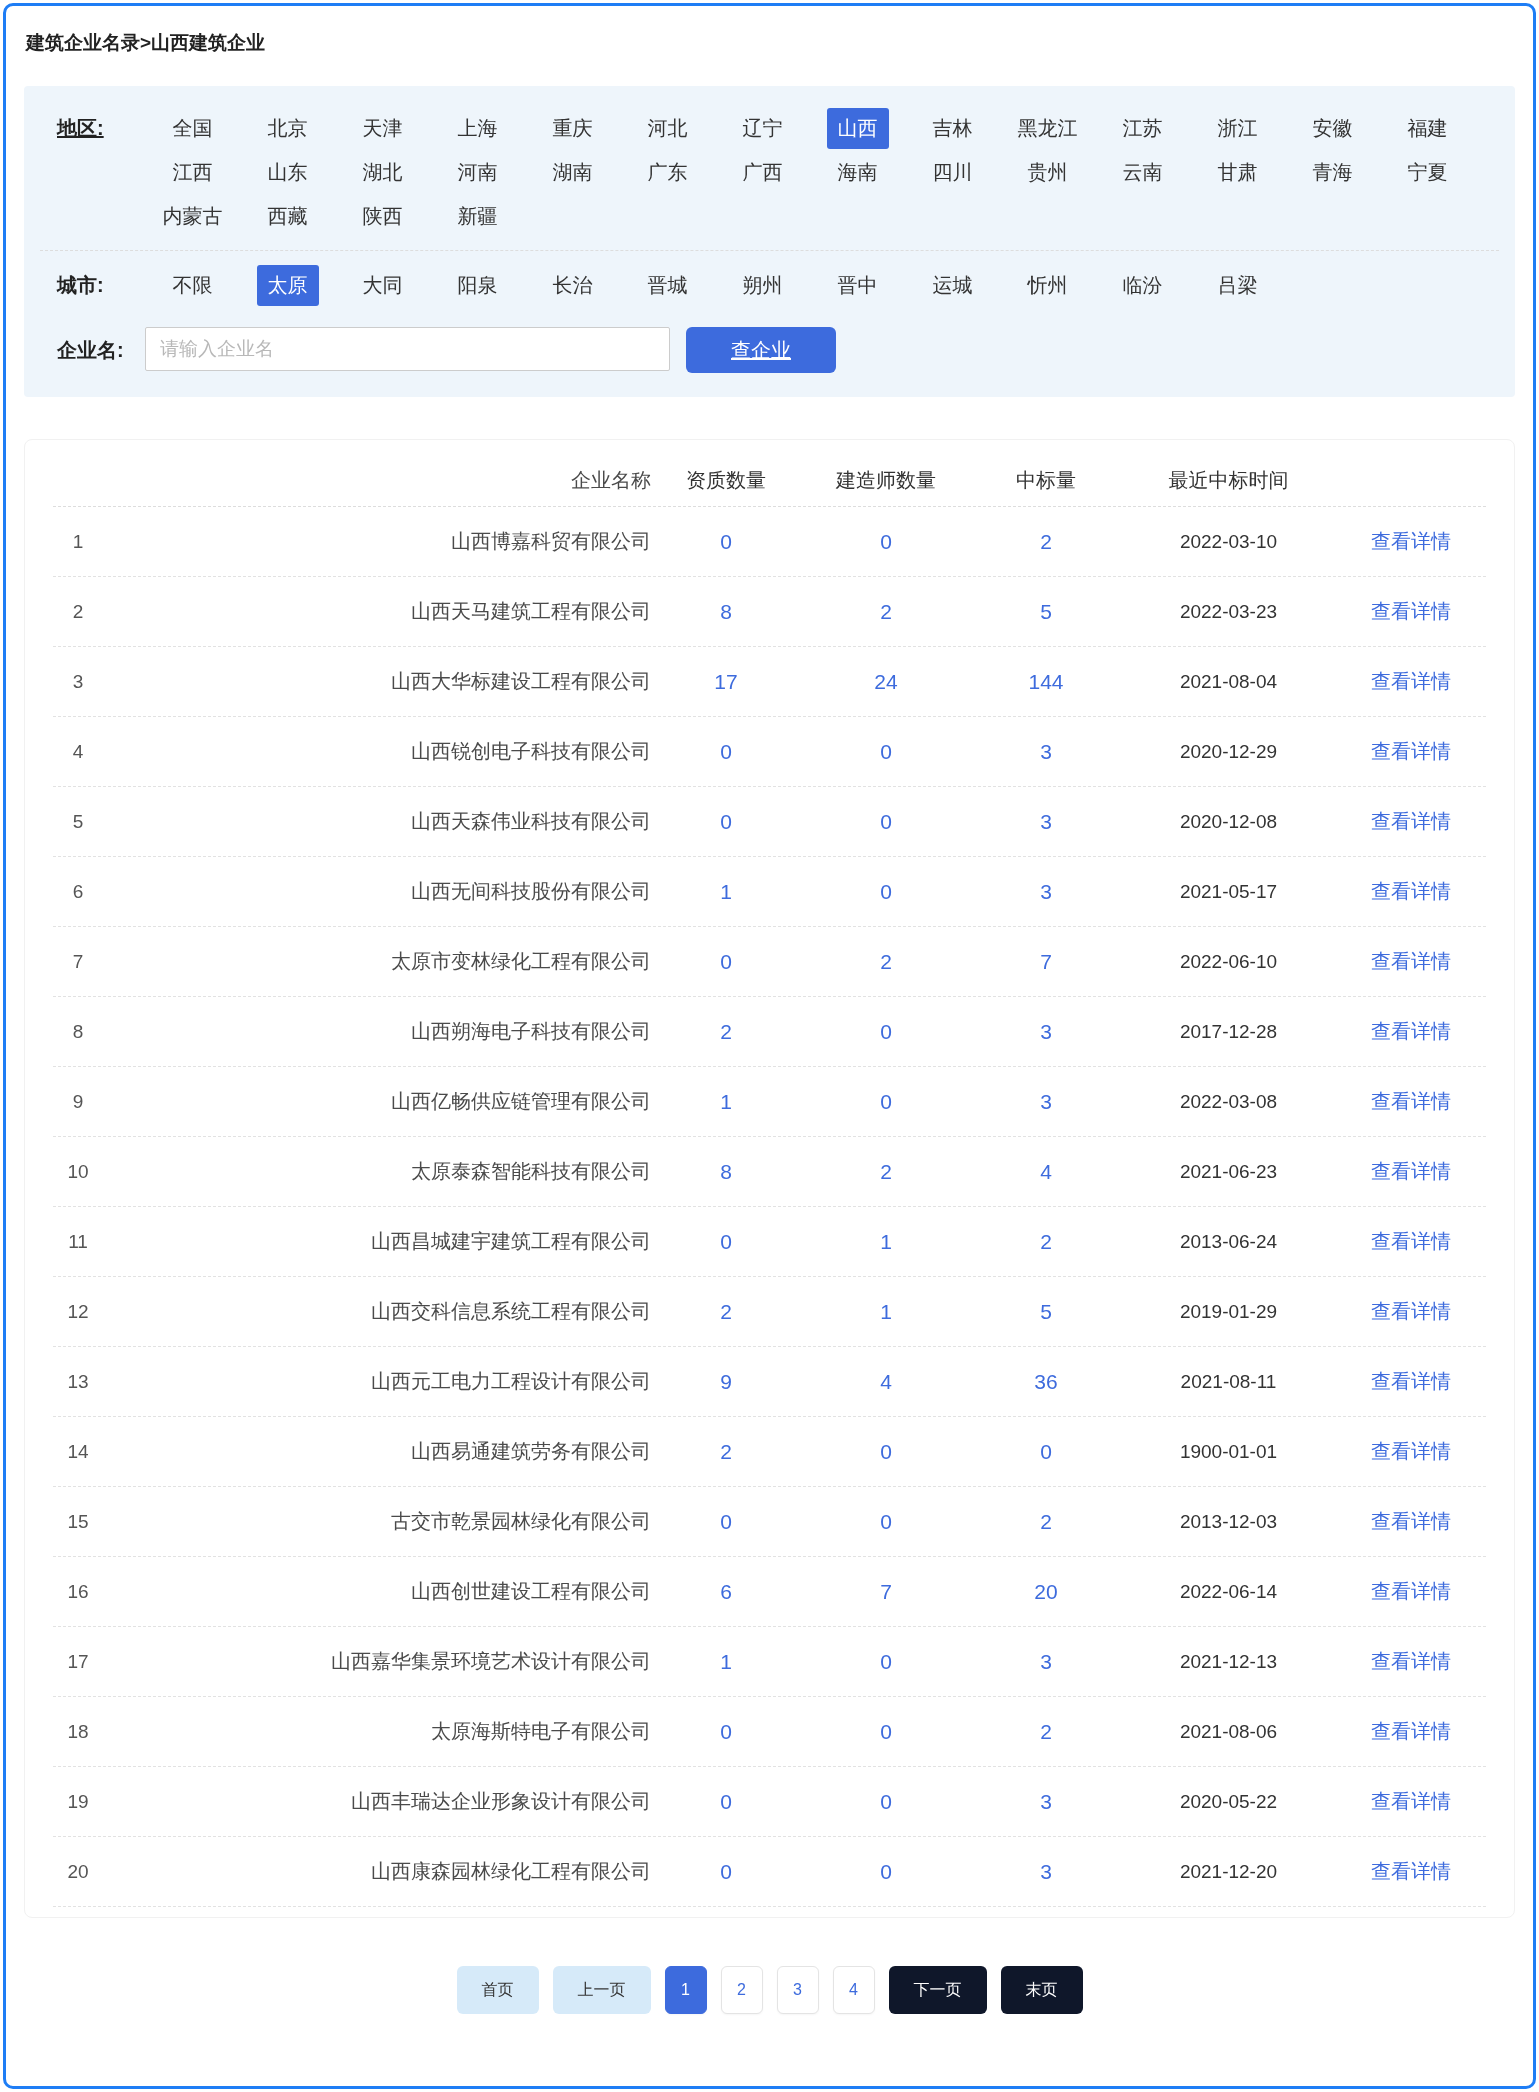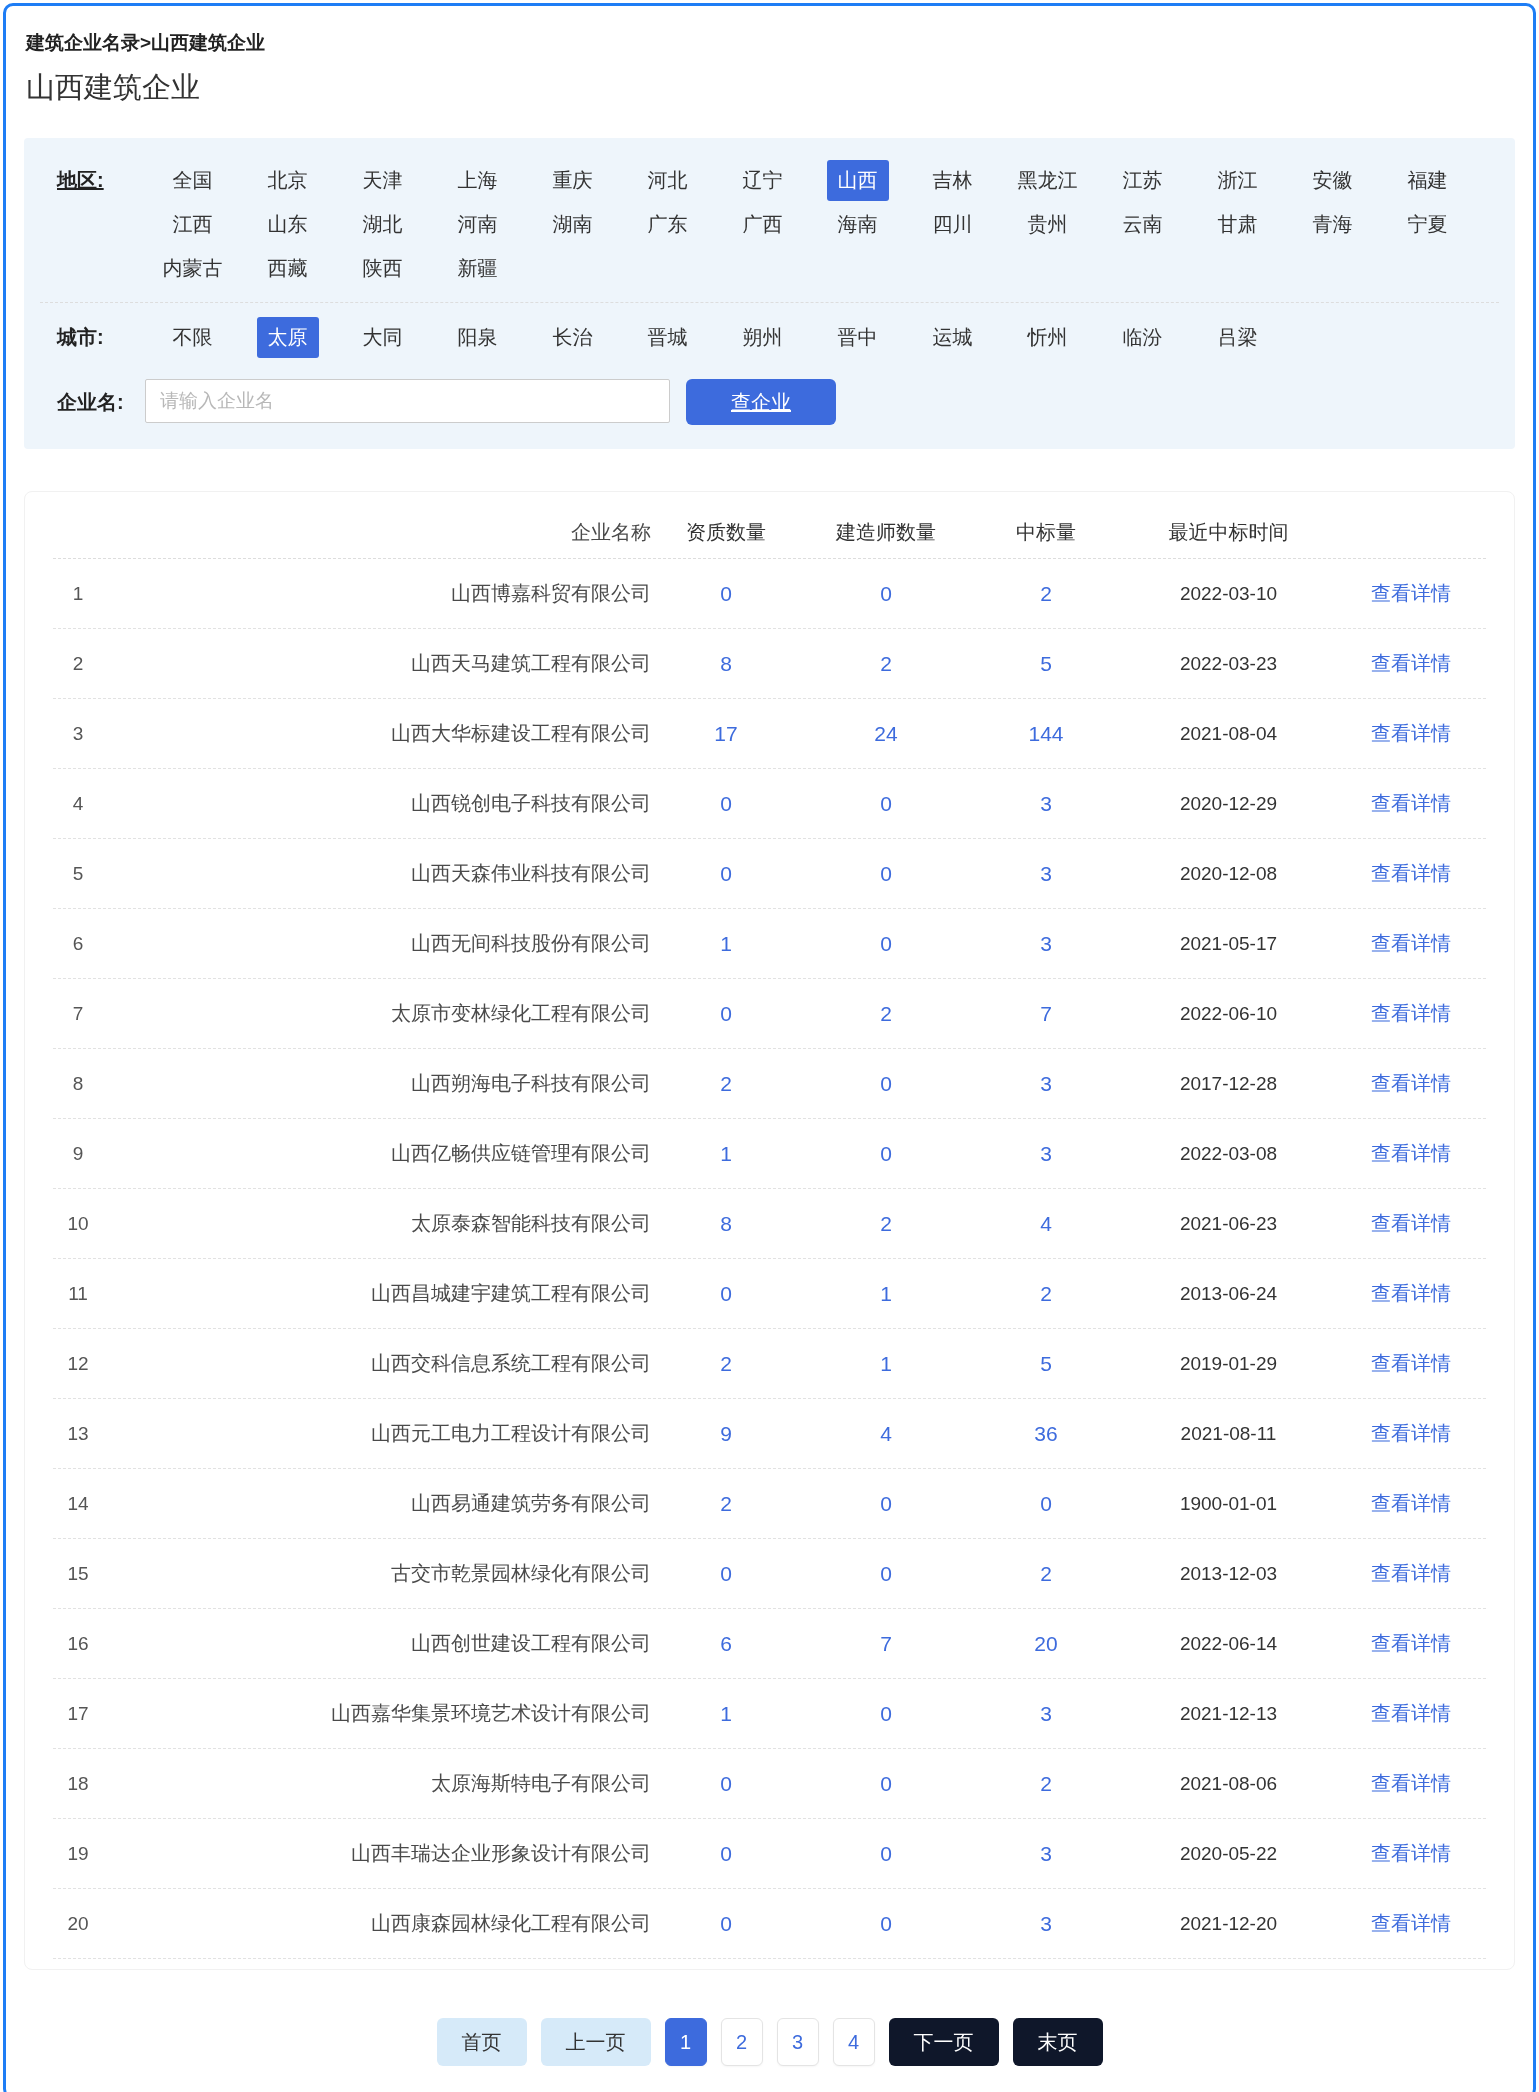--- a/index.html
+++ b/index.html
@@ -44,35 +44,34 @@
   .t-row { height:69px; border-bottom:1px dashed #e2e2e2; }
   .c { text-align:center; }
   .c.idx { font-size:19px; color:#555; }
   .c.name { text-align:right; padding-left:40px; font-size:20px; color:#4a4a4a; }
   .c.num { font-size:21px; color:#3d6bdd; }
   .c.date { font-size:19px; color:#333; }
   .c.detail a { font-size:20px; color:#3d6bdd; text-decoration:none; cursor:pointer;font-family:Liberation Mono, monospace; }
 
   
   .pagination { display:flex; justify-content:center; align-items:center; gap:14px; margin-top:48px; }
-  .pg { height:48px; border-radius:6px; font-size:20px; cursor:pointer; border:none;
+  .pg { height:48px; border-radius:6px; font-size:16px; cursor:pointer; border:none;
         font-family:"Liberation Sans","DejaVu Sans",sans-serif; }
   .pg.light { background:#d6eaf9; color:#333; padding:0 25px; }
   .pg.num { background:#fff; color:#3d6bdd; border:1px solid #e4e4e4; width:42px; box-shadow:0 1px 2px rgba(0,0,0,0.04); }
   .pg.num.active { background:#3d6bdd; color:#fff; border:1px solid #3d6bdd; }
   .pg.primary { background:#0f172a; color:#fff; padding:0 25px; }
 </style>
 </head>
 <body>
 
 <div class="page">
 
   <div class="header">
     <div class="breadcrumb">建筑企业名录&gt;山西建筑企业</div>
-    <h1 class="page-title">山西建筑企业</h1>
   </div>
 
   <div class="filter-box">
     <div class="filter-row">
       <span class="filter-label underlined">地区:</span>
       <div class="chips" id="region-chips">
           <div class="chip">
             <span class="chip-inner">全国</span>
           </div>
           <div class="chip">

